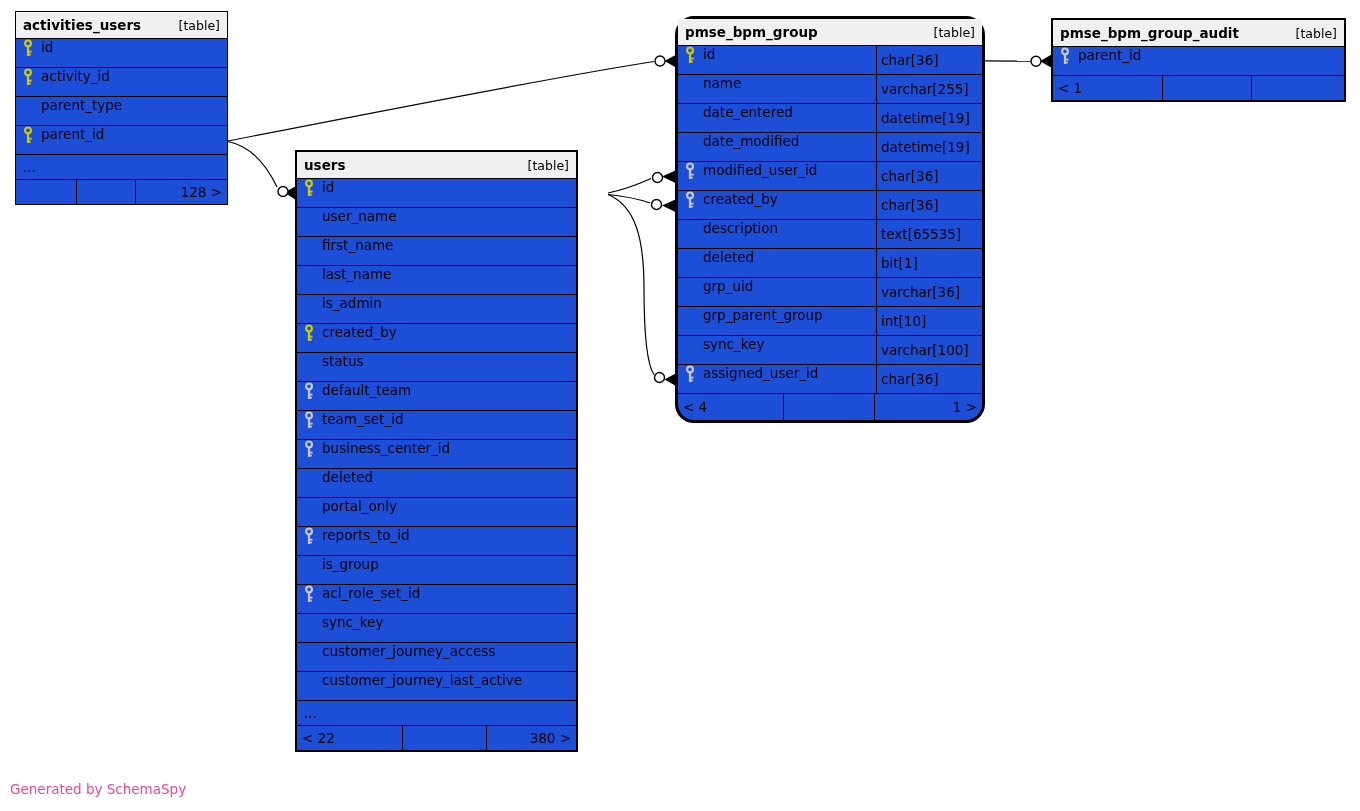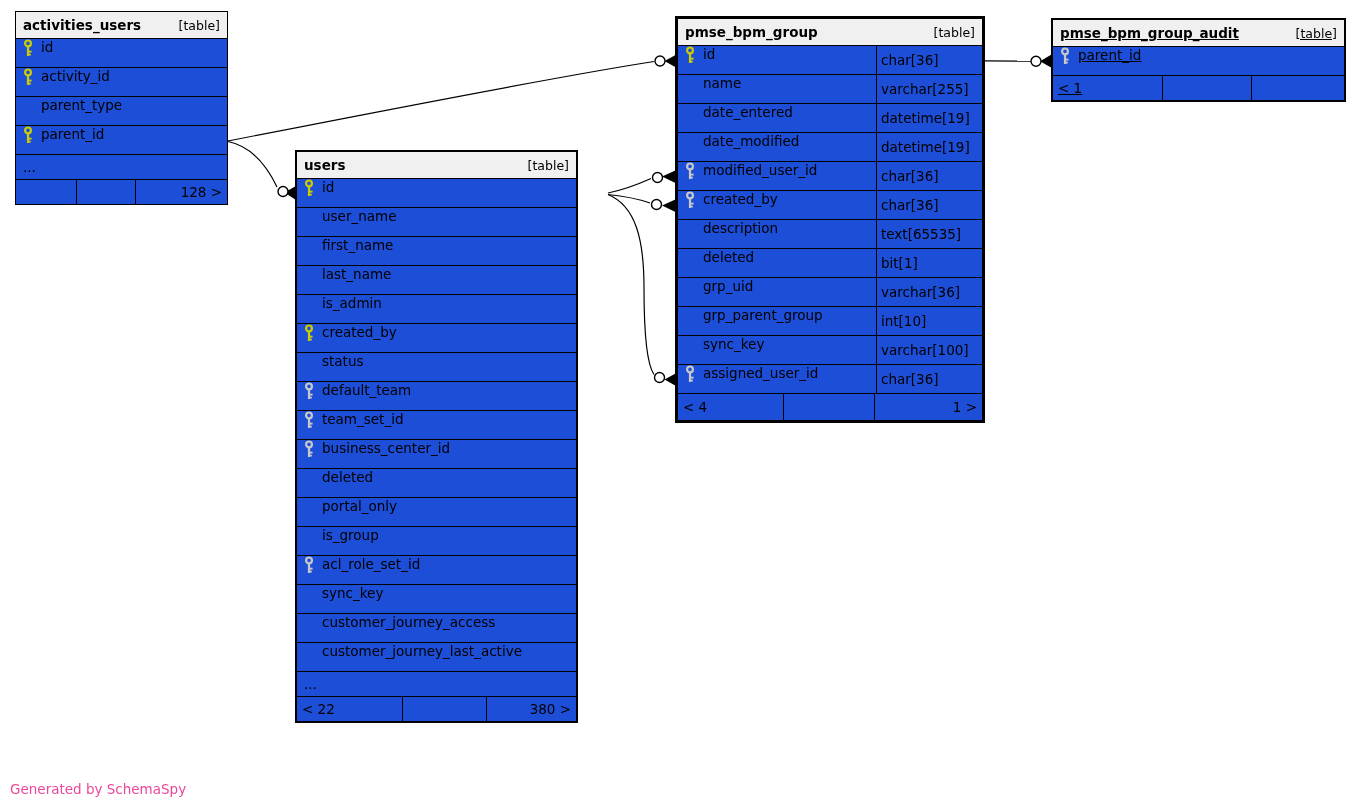--- a/index.html
+++ b/index.html
@@ -2,21 +2,21 @@
 <html><head>
 <meta charset="utf-8">
 <style>
   html,body{margin:0;padding:0;background:#ffffff;}
   #canvas{position:relative;width:1360px;height:811px;background:#fff;overflow:hidden;
           font-family:"DejaVu Sans","Liberation Sans",sans-serif;color:#000;}
 
   .etable{position:absolute;background:#1d4ed8;border:1.5px solid #000;box-sizing:border-box;
           font-size:13.5px;}
   .etable.medium{border-width:2.5px;}
-  .etable.focal{border-width:3px;}
+  .etable.focal{border-width:3px;border-radius:19px;}
   .etable.thin2{border-width:2px;}
 
   .ehdr{display:flex;justify-content:space-between;align-items:center;height:27px;
         background:#f0f0f0;border-bottom:1px solid #000;padding:0 7px;box-sizing:border-box;}
   .tname{font-weight:bold;}
   .ttag{font-size:12.5px;}
 
   .erow{display:flex;align-items:center;height:29px;border-bottom:1px solid #000;
         box-sizing:border-box;padding-left:7px;}
   .keyslot{flex:0 0 10px;margin-right:8px;display:flex;align-items:center;}
@@ -239,20 +239,30 @@
           </div>
         </div>
         <div class="erow">
           <div class="namearea">
             <span class="keyslot"></span>
             <span class="cname">portal_only</span>
           </div>
         </div>
         <div class="erow">
           <div class="namearea">
+            <span class="keyslot">
+              <svg class="keyicon fk" viewBox="0 0 10 18">
+                <use href="#keyshape"></use>
+              </svg>
+            </span>
+            <span class="cname">reports_to_id</span>
+          </div>
+        </div>
+        <div class="erow">
+          <div class="namearea">
             <span class="keyslot"></span>
             <span class="cname">is_group</span>
           </div>
         </div>
         <div class="erow">
           <div class="namearea">
             <span class="keyslot">
               <svg class="keyicon fk" viewBox="0 0 10 18">
                 <use href="#keyshape"></use>
               </svg>
@@ -394,21 +404,21 @@
           <span class="typecell">char[36]</span>
         </div>
       </div>
     <div class="efoot tall">
       <span class="fcell left div" style="flex:0 0 106px">&lt; 4</span>
       <span class="fcell div" style="flex:0 0 91px"></span>
       <span class="fcell right" style="flex:1 1 auto">1 &gt;</span>
     </div>
   </div>
 
-  <div class="etable thin2" style="left:1051px;top:18px;width:295px;text-decoration:underline;">
+  <div class="etable thin2" style="left:1051px;top:18px;width:295px;">
     <div class="ehdr">
       <span class="tname">pmse_bpm_group_audit</span>
       <span class="ttag">[table]</span>
     </div>
     <div class="rows">
         <div class="erow">
           <div class="namearea">
             <span class="keyslot">
               <svg class="keyicon fk" viewBox="0 0 10 18">
                 <use href="#keyshape"></use>

